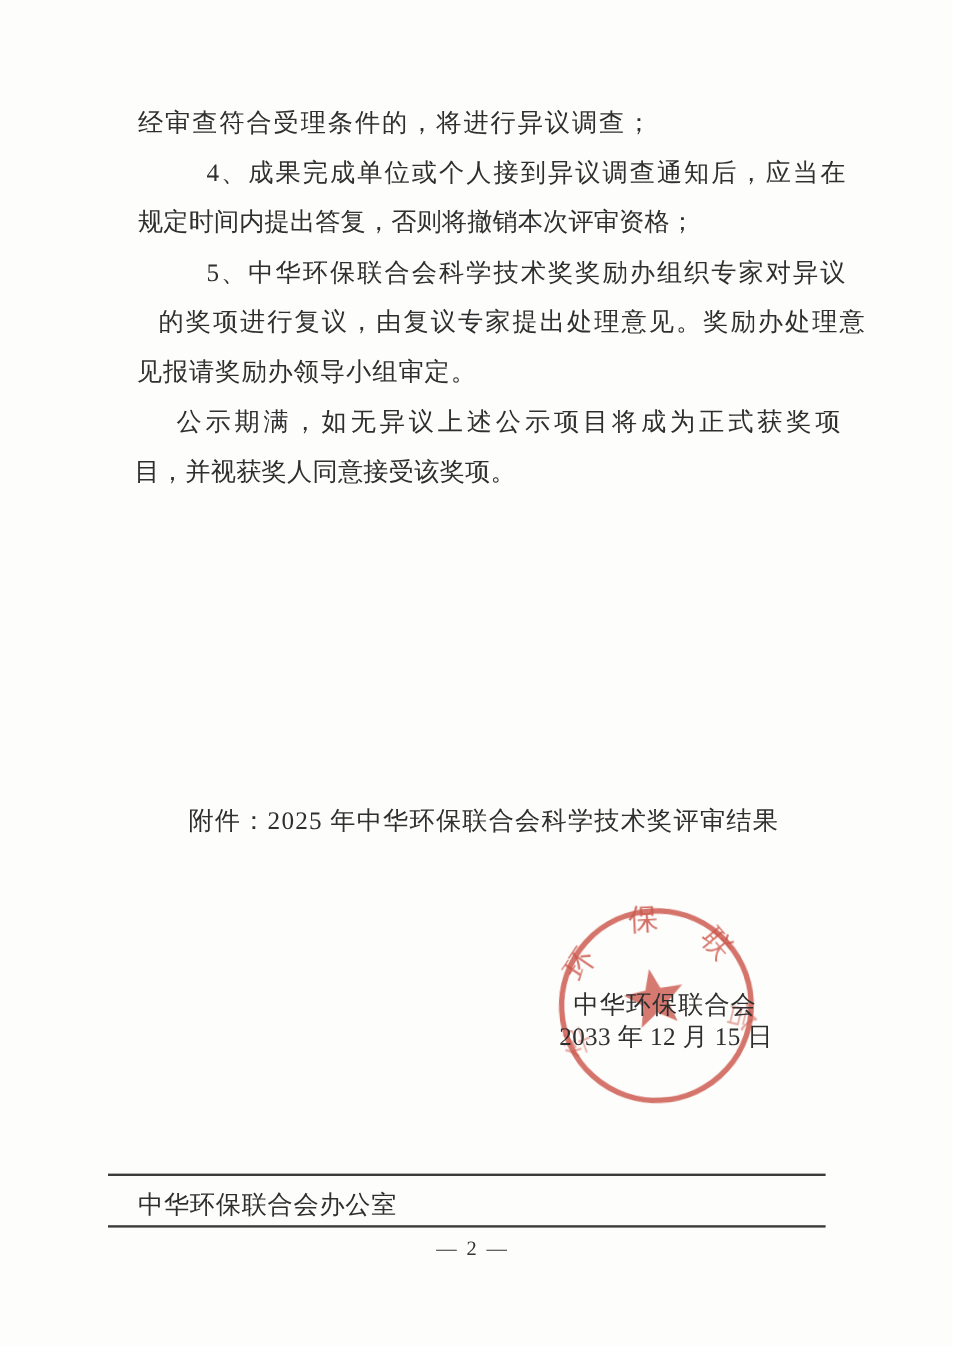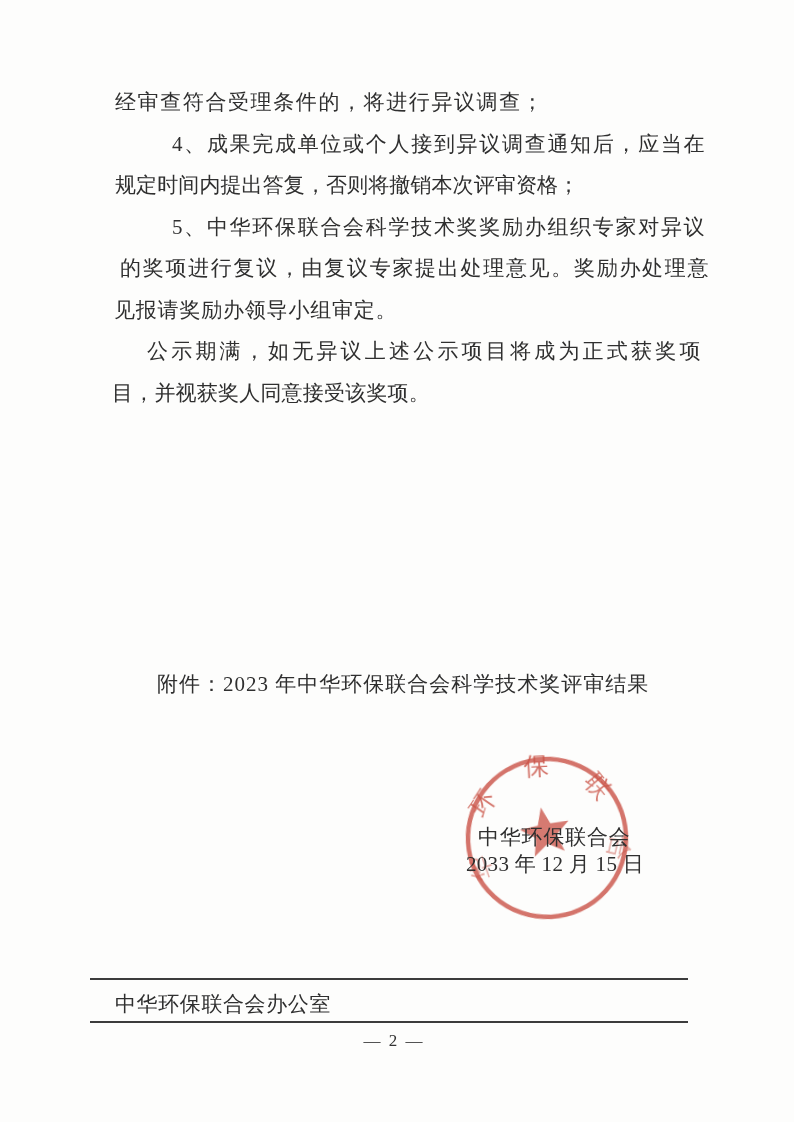--- a/index.html
+++ b/index.html
@@ -19,21 +19,21 @@
   .bline {
     position: absolute;
     font-size: 21px;
     line-height: 28px;
     white-space: nowrap;
   }
   .bl0 { left: 115px; top:  88px; letter-spacing: 1.6px; }
   .bl1 { left: 172px; top: 130px; letter-spacing: 1.7px; }
   .bl2 { left:  95px; top: 171px; letter-spacing: 0.1px; margin-left: 20px; }
   .bl3 { left: 172px; top: 213px; letter-spacing: 1.7px; }
-  .bl4 { left: 120px; top: 254px; letter-spacing: 1.7px; text-align: center; }
+  .bl4 { left: 132px; top: 254px; letter-spacing: 1.7px; text-align: center; }
   .bl5 { left: 114px; top: 296px; letter-spacing: 0.8px; }
   .bl6 { left: 147px; top: 337px; letter-spacing: 3.2px; }
   .bl7 { left: 112px; top: 379px; letter-spacing: 0.2px; }
   .attachment {
     position: absolute;
     left: 157px; top: 670px;
     font-size: 21px;
     line-height: 28px;
     letter-spacing: 1px;
     white-space: nowrap;
@@ -107,21 +107,21 @@
 
   <div class="bline bl0">经审查符合受理条件的，将进行异议调查；</div>
   <div class="bline bl1">4、成果完成单位或个人接到异议调查通知后，应当在</div>
   <div class="bline bl2">规定时间内提出答复，否则将撤销本次评审资格；</div>
   <div class="bline bl3">5、中华环保联合会科学技术奖奖励办组织专家对异议</div>
   <div class="bline bl4">的奖项进行复议，由复议专家提出处理意见。奖励办处理意</div>
   <div class="bline bl5">见报请奖励办领导小组审定。</div>
   <div class="bline bl6">公示期满，如无异议上述公示项目将成为正式获奖项</div>
   <div class="bline bl7">目，并视获奖人同意接受该奖项。</div>
 
-  <div class="attachment">附件：2023 年中华环保联合会科学技术奖评审结果</div>
+  <div class="attachment">附件：2025 年中华环保联合会科学技术奖评审结果</div>
 
   <svg class="seal" viewBox="0 0 170 170" xmlns="http://www.w3.org/2000/svg">
     <defs>
       <path id="sealArc" d="M 33.2 122.6 A 64 64 0 1 1 136.8 122.6" fill="none"></path>
     </defs>
     <circle cx="85" cy="85" r="79" fill="none" stroke="#c8473a" stroke-width="4.5" stroke-opacity="0.82"></circle>
     <polygon points="84,54 90.4,71.2 108.7,72 94.4,83.4 99.3,101 84,90.9 68.7,101 73.6,83.4 59.3,72 77.6,71.2" fill="#c8473a" fill-opacity="0.78" transform="rotate(-8 84 80)"></polygon>
     <text font-size="25" letter-spacing="14" fill="#c8473a" font-family="Liberation Serif, DejaVu Serif, serif">
       <textPath href="#sealArc" startOffset="50%" text-anchor="middle">
         <tspan fill-opacity="0.22">中</tspan>

